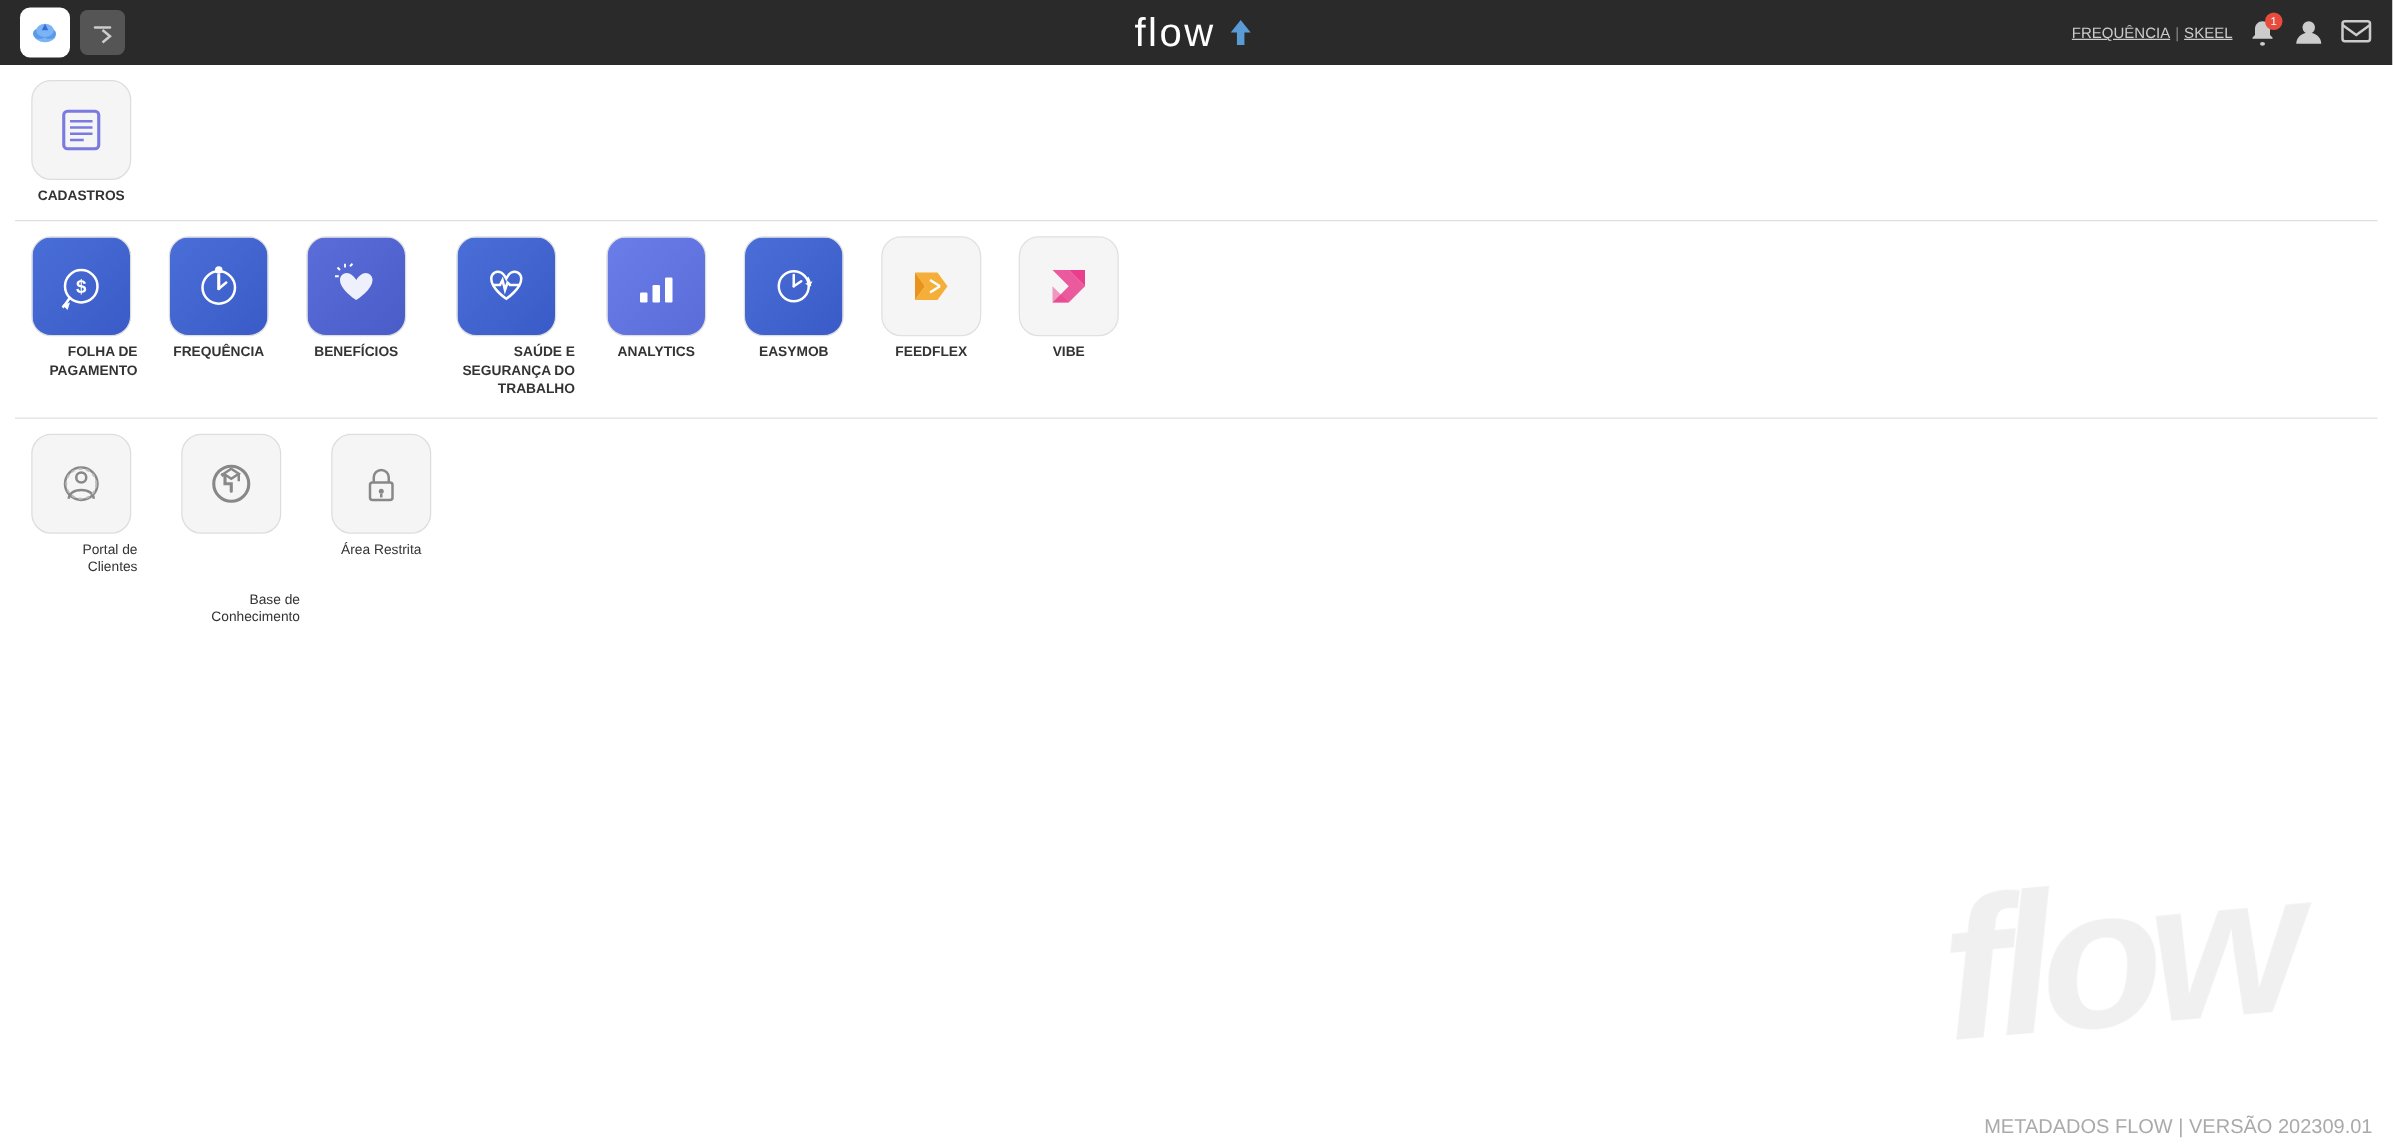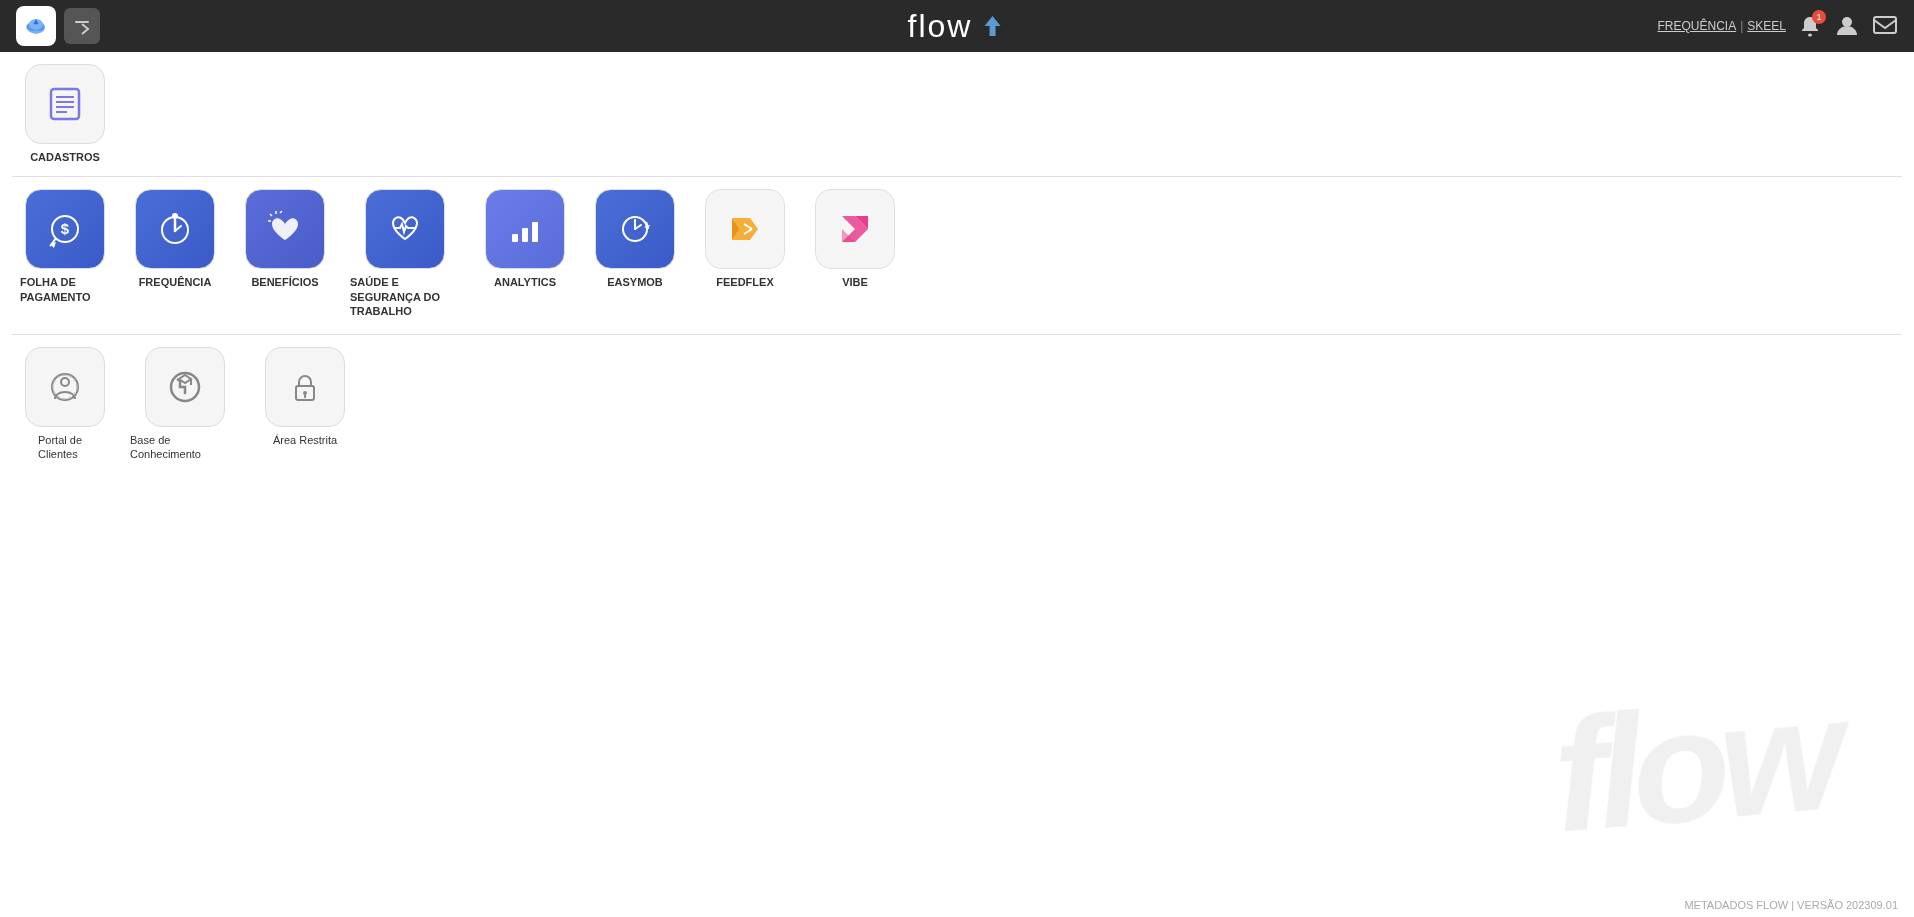--- a/index.html
+++ b/index.html
@@ -110,41 +110,41 @@
       width: 80px; height: 80px;
       border-radius: 16px;
       display: flex; align-items: center; justify-content: center;
       margin-bottom: 6px;
       font-size: 36px;
       border: 1.5px solid #ddd;
     }
     .module-label {
       font-size: 11px;
       color: #333;
-      text-align: left;
+      text-align: right;
       line-height: 1.3;
       font-weight: 600;
       text-transform: uppercase;
     }
 
     
     .bg-light { background: #f5f5f5; border: 1.5px solid #ddd; }
 
     
     .cadastros-section {
       padding: 12px 20px;
     }
 
     
     .footer {
       position: fixed;
       bottom: 0;
       right: 0;
       padding: 6px 16px;
-      font-size: 11px;
+      font-size: 16px;
       color: #aaa;
     }
 
     
     .watermark {
       position: fixed;
       bottom: 60px;
       right: 80px;
       opacity: 0.06;
       font-size: 160px;
@@ -372,21 +372,21 @@
       <div class="module-icon bg-light">
         <svg width="44" height="44" viewBox="0 0 44 44" fill="none">
           <circle cx="22" cy="22" r="14" fill="none" stroke="#888" stroke-width="2.5"></circle>
           <path d="M17 16 L17 22 L22 22 L22 28" fill="none" stroke="#888" stroke-width="2.5" stroke-linecap="round"></path>
           <line x1="14" y1="14" x2="16" y2="16" stroke="#888" stroke-width="2"></line>
 
           <polygon points="22,10 28,14 22,18 16,14" fill="none" stroke="#888" stroke-width="2"></polygon>
           <line x1="28" y1="14" x2="28" y2="20" stroke="#888" stroke-width="2"></line>
         </svg>
       </div>
-      <span class="module-label" style="text-transform:none; font-weight:400;">Base de Conhecimento</span>
+      <span class="module-label" style="text-transform:none; font-weight:400;margin-top:40px;">Base de Conhecimento</span>
     </div>
 
     <div class="module-item">
       <div class="module-icon bg-light">
         <svg width="44" height="44" viewBox="0 0 44 44" fill="none">
           <rect x="13" y="21" width="18" height="14" rx="2" fill="none" stroke="#888" stroke-width="2"></rect>
           <path d="M16 21 V17 A6 6 0 0 1 28 17 V21" fill="none" stroke="#888" stroke-width="2"></path>
           <circle cx="22" cy="28" r="2" fill="#888"></circle>
           <line x1="22" y1="30" x2="22" y2="33" stroke="#888" stroke-width="2"></line>
         </svg>

